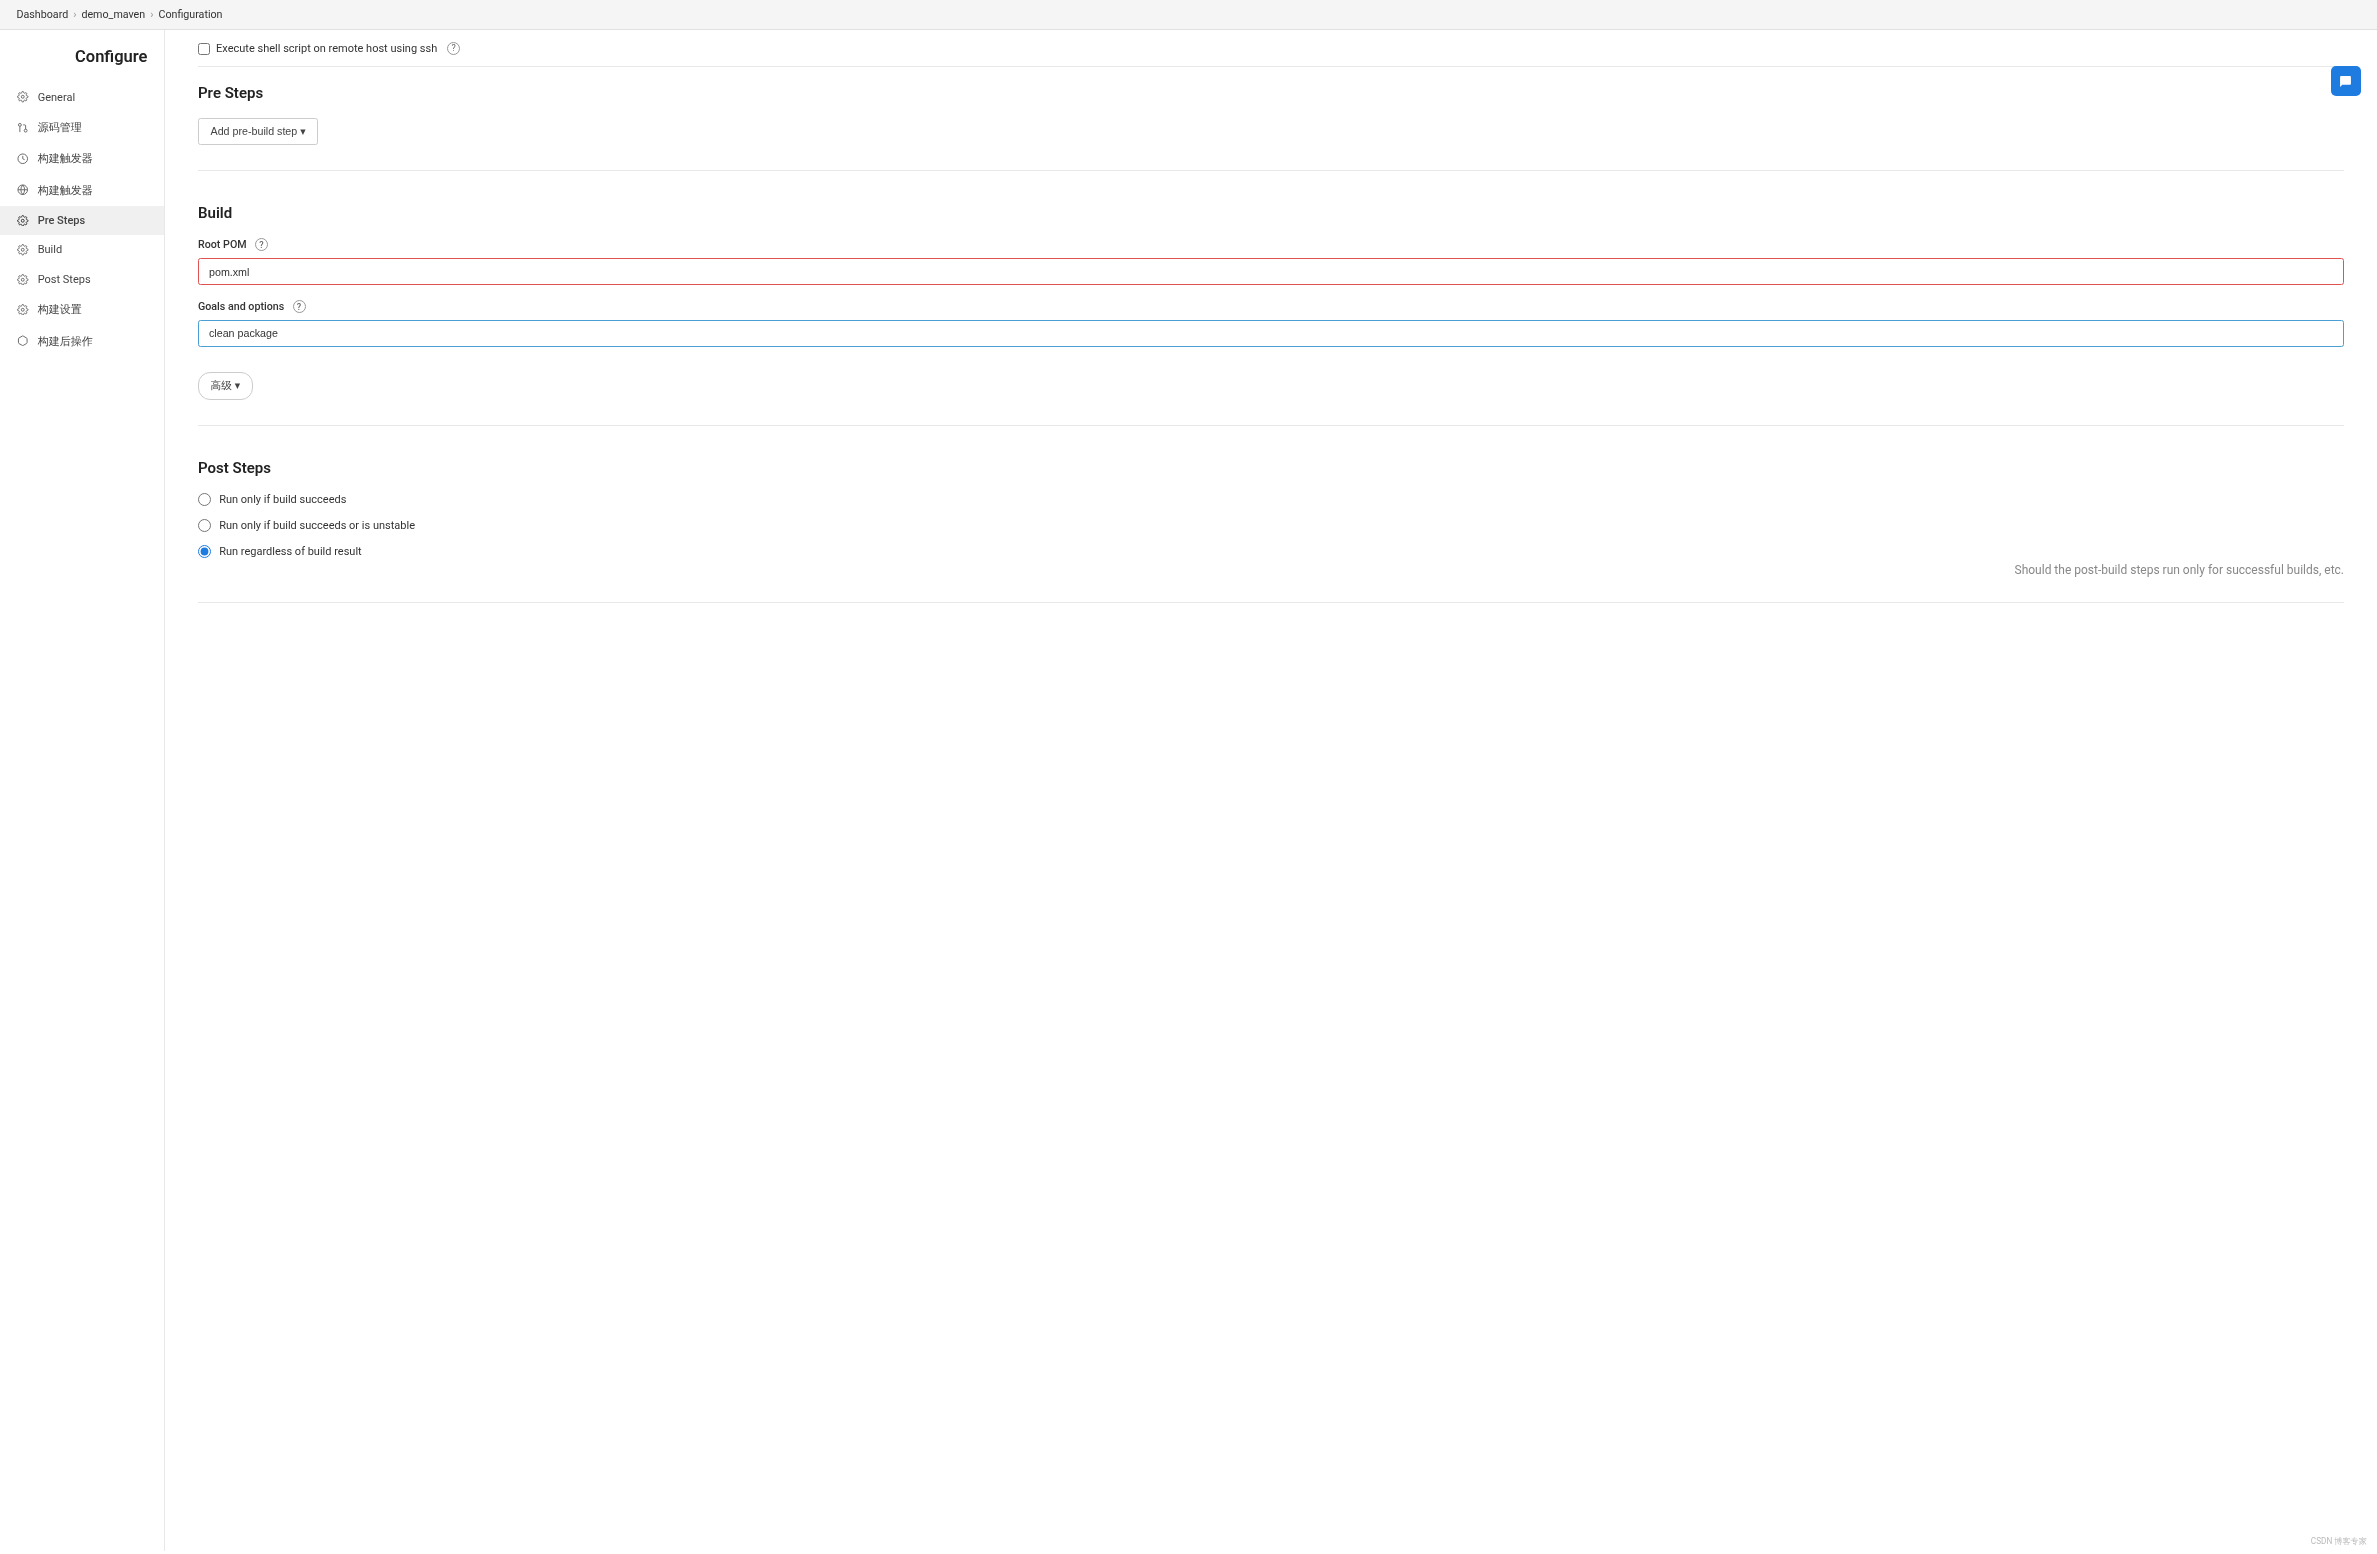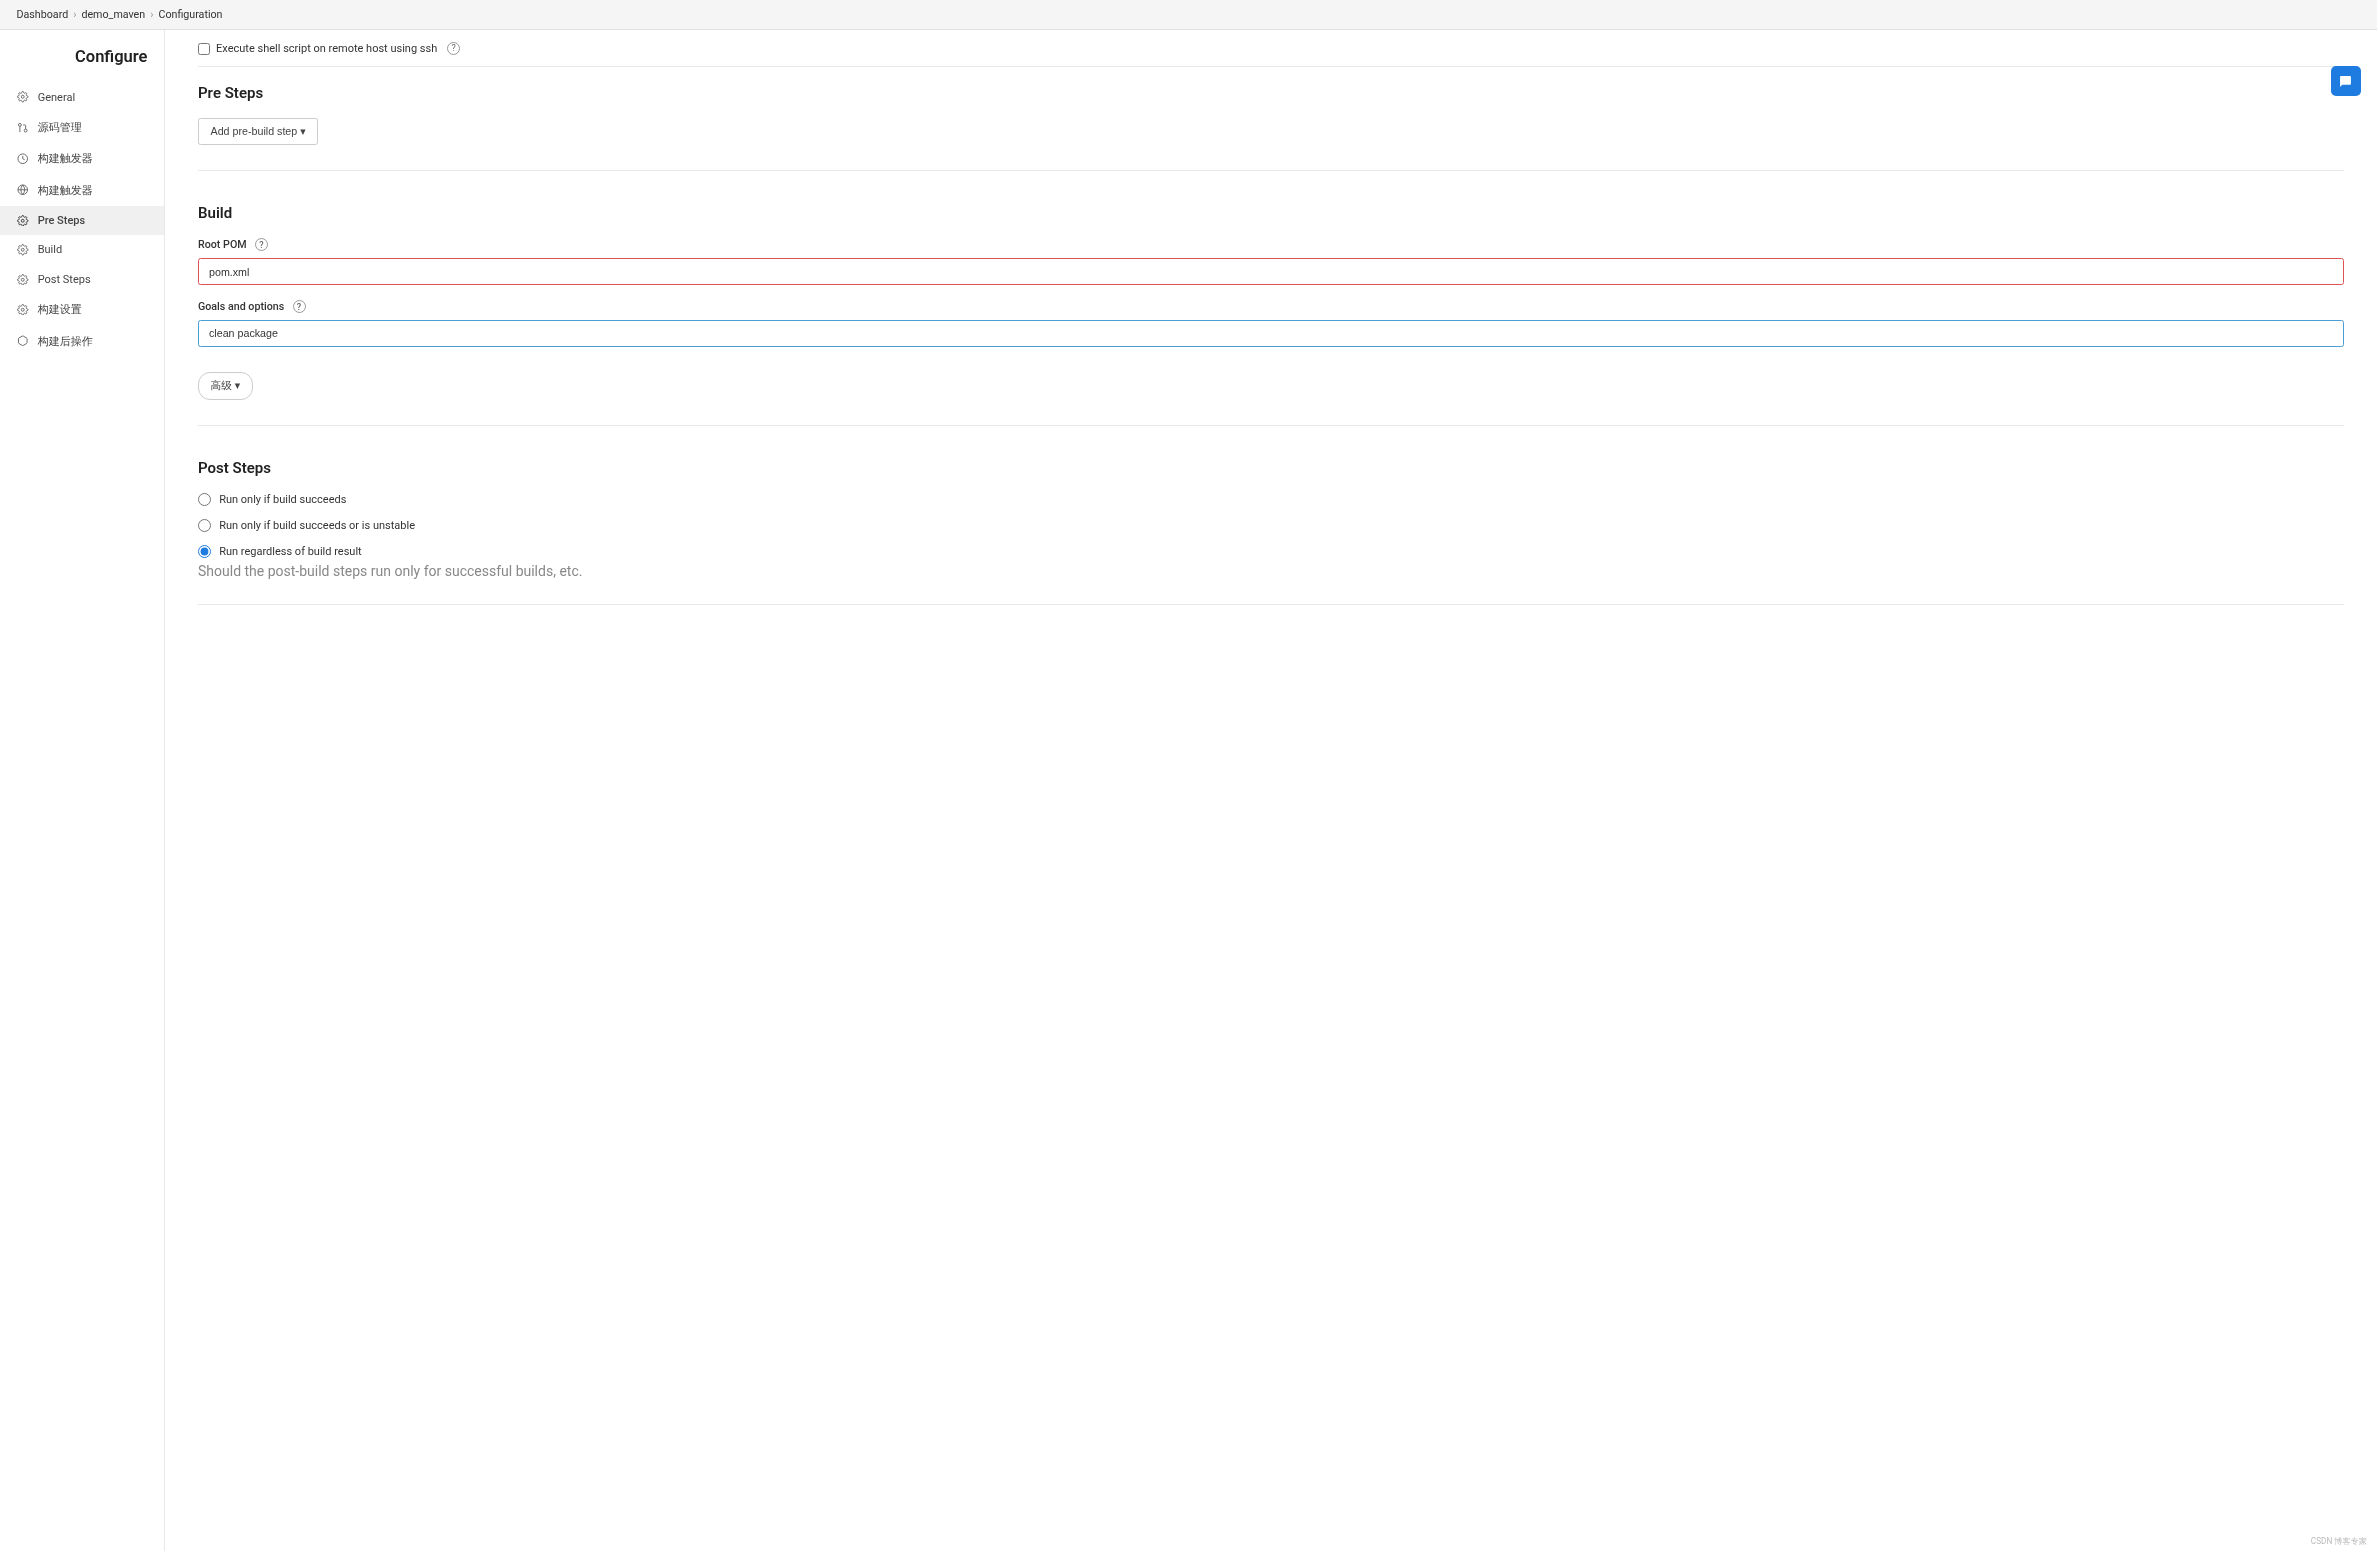--- a/index.html
+++ b/index.html
@@ -204,24 +204,25 @@
       font-size: 11px;
       color: #333;
       cursor: pointer;
     }
     .radio-item input[type="radio"] {
       width: 13px;
       height: 13px;
       accent-color: #1e7be0;
     }
     .radio-hint {
-      font-size: 14px;
+      font-size: 12px;
       color: #888;
       margin-top: 5px;
       padding-left: 0;
+      text-align: right;
     }
 
     
     .footer-buttons {
       display: flex;
       gap: 10px;
       padding: 16.5px 0 8.2px 0;
       border-top: 0.8px solid #e8e8e8;
       margin-top: 16.5px;
     }

